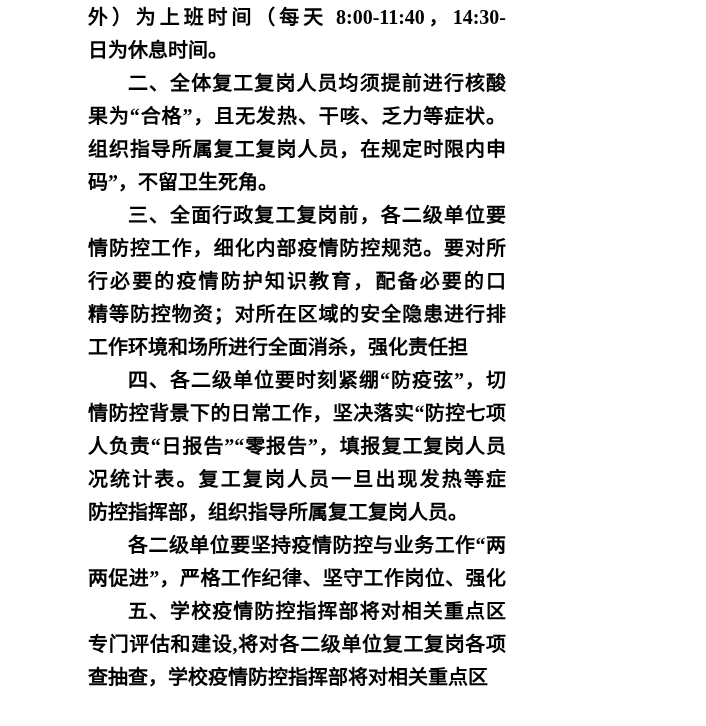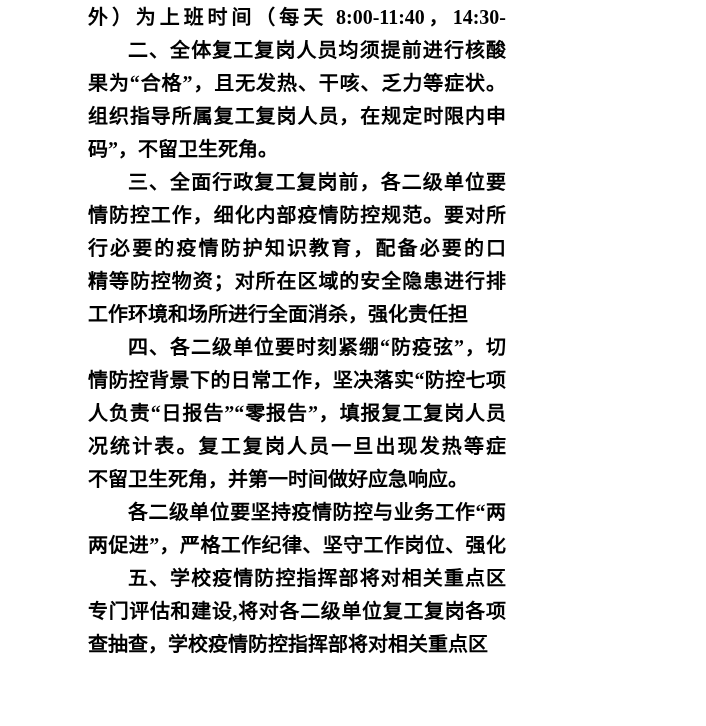--- a/index.html
+++ b/index.html
@@ -42,40 +42,41 @@
     text-align-last: left;
   }
 </style>
 </head>
 <body>
 
 <div class="page" style="background: rgb(255, 255, 255); color: rgb(0, 0, 0);">
   <div class="content" id="doc-content">
       <div class="para">
         <div class="tline">外）为上班时间（每天 8:00-11:40，14:30-17:40）；周六、周</div>
+        <div class="tline lastline">日为休息时间。</div>
       </div>
       <div class="para">
         <div class="tline indent">二、全体复工复岗人员均须提前进行核酸检测，有效检测结</div>
         <div class="tline">果为“合格”，且无发热、干咳、乏力等症状。各二级单位统一</div>
         <div class="tline">组织指导所属复工复岗人员，在规定时限内申请“湖大健康通行</div>
         <div class="tline lastline">码”，不留卫生死角。</div>
       </div>
       <div class="para">
         <div class="tline indent">三、全面行政复工复岗前，各二级单位要周密布置本单位疫</div>
         <div class="tline">情防控工作，细化内部疫情防控规范。要对所属复工复岗人员进</div>
         <div class="tline">行必要的疫情防护知识教育，配备必要的口罩、消毒液、75%酒</div>
         <div class="tline">精等防控物资；对所在区域的安全隐患进行排查和整改，对相关</div>
         <div class="tline lastline">工作环境和场所进行全面消杀，强化责任担当。</div>
       </div>
       <div class="para">
         <div class="tline indent">四、各二级单位要时刻紧绷“防疫弦”，切实做好常态化疫</div>
         <div class="tline">情防控背景下的日常工作，坚决落实“防控七项要求”，指定专</div>
         <div class="tline">人负责“日报告”“零报告”，填报复工复岗人员疫情防控要求情</div>
         <div class="tline">况统计表。复工复岗人员一旦出现发热等症状，要及时上报学校</div>
-        <div class="tline lastline">不留卫生死角，并第一时间做好应急响应。</div>
+        <div class="tline lastline">防控指挥部，组织指导所属复工复岗人员。</div>
       </div>
       <div class="para">
         <div class="tline indent">各二级单位要坚持疫情防控与业务工作“两手抓、两不误、</div>
         <div class="tline">两促进”，严格工作纪律、坚守工作岗位、强化责任担当，统筹</div>
       </div>
       <div class="para">
         <div class="tline indent">五、学校疫情防控指挥部将对相关重点区域、重点部位进行</div>
         <div class="tline">专门评估和建设,将对各二级单位复工复岗各项准备工作进行督</div>
         <div class="tline lastline">查抽查，学校疫情防控指挥部将对相关重点区域。</div>
       </div>

